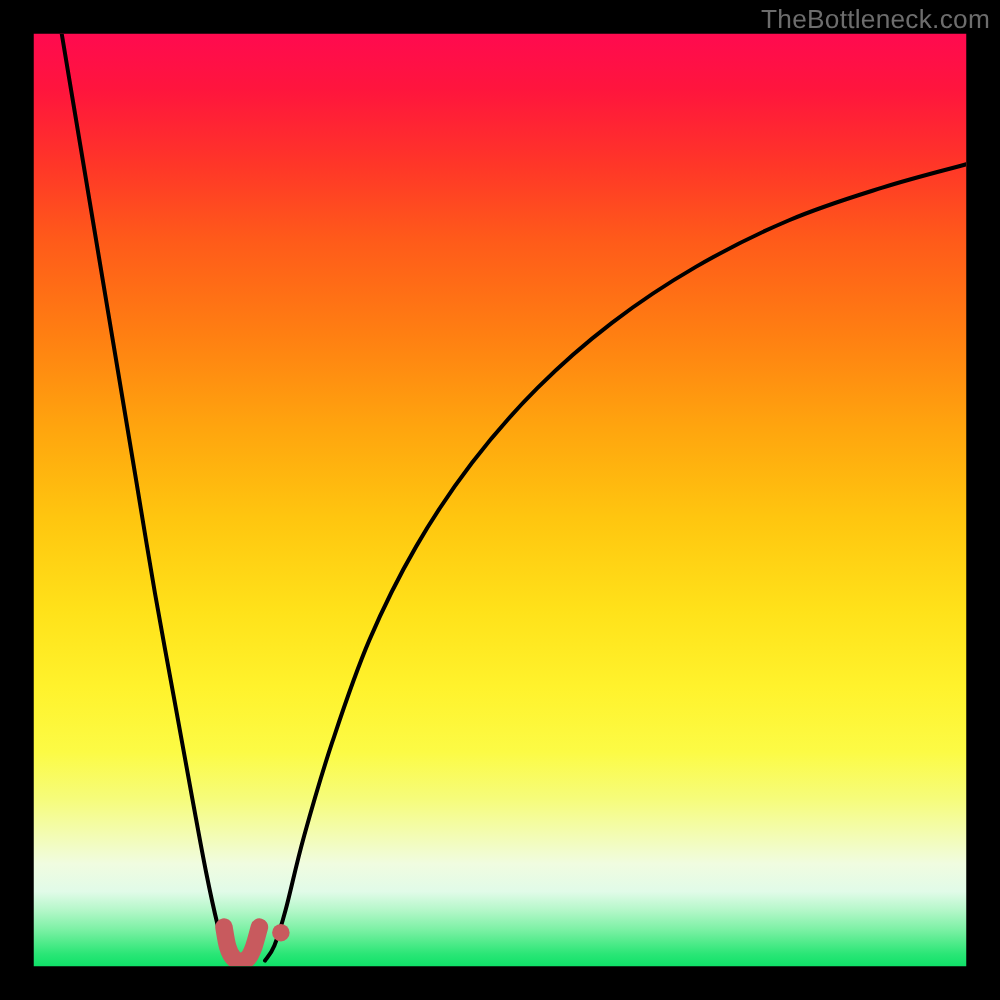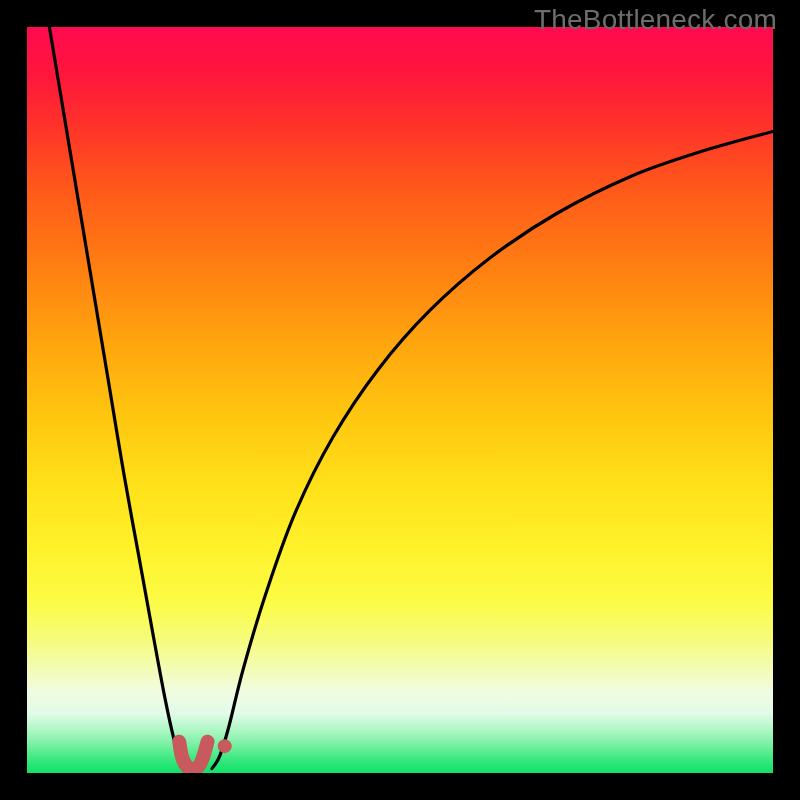--- a/index.html
+++ b/index.html
@@ -36,23 +36,23 @@
       #7ef1a6 96%,
       #4feb8a 97.5%,
       #2ae676 98.7%,
       #0fe168 100%
     );
     overflow: hidden;
   }
   .attribution {
     position: absolute;
     top: 4px;
-    right: 23px;
+    right: 8px;
     color: #6d6d6d;
-    font-size: 28px;
+    font-size: 21px;
     letter-spacing: 0.2px;
     z-index: 5;
     user-select: none;
   }
   svg.curves {
     position: absolute;
     left: 0;
     top: 0;
     width: 746px;
     height: 746px;

